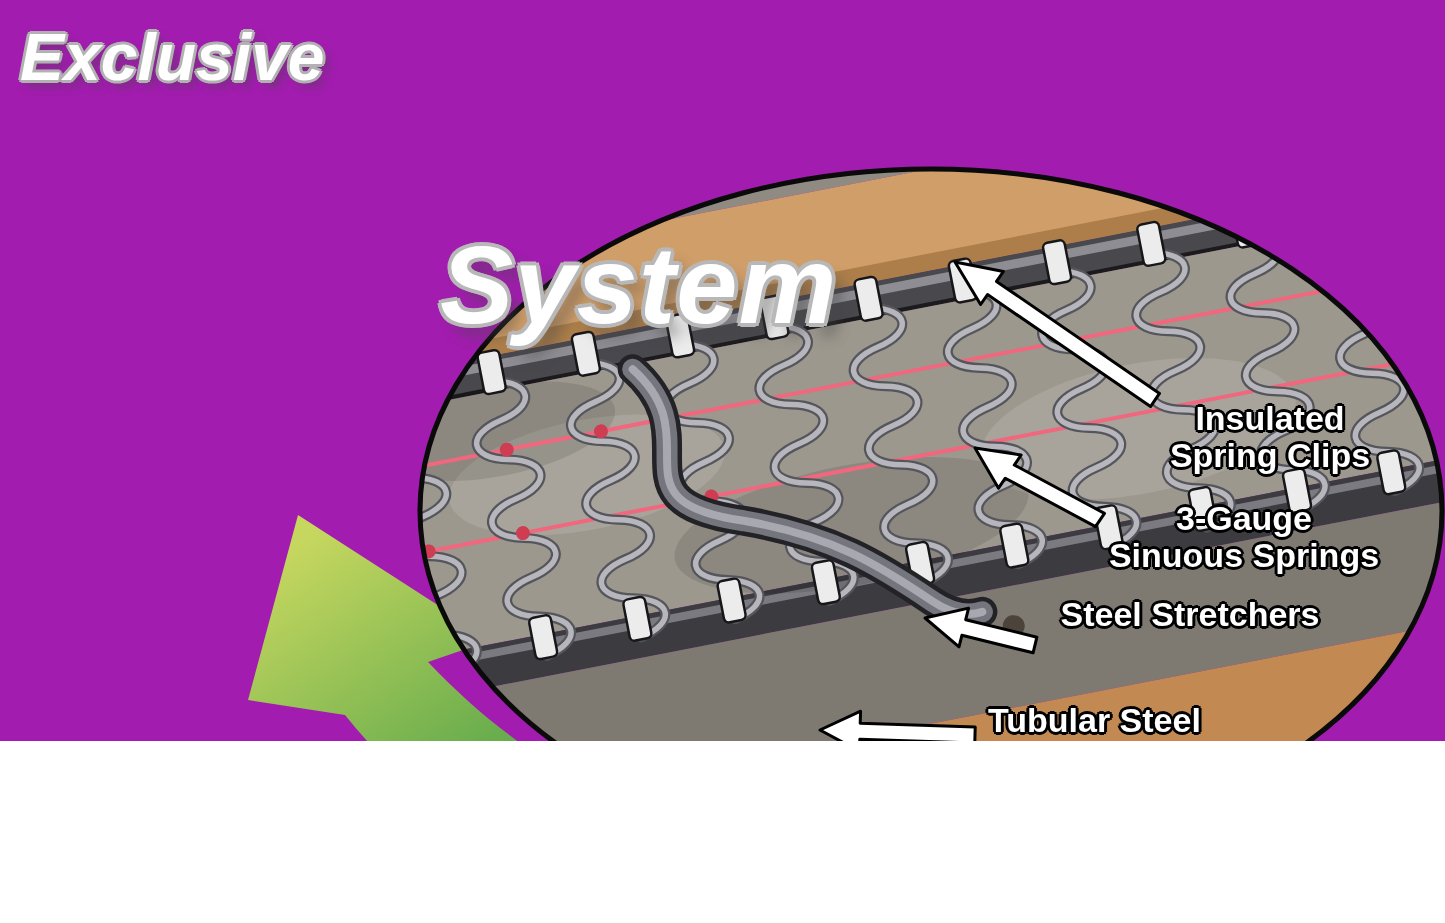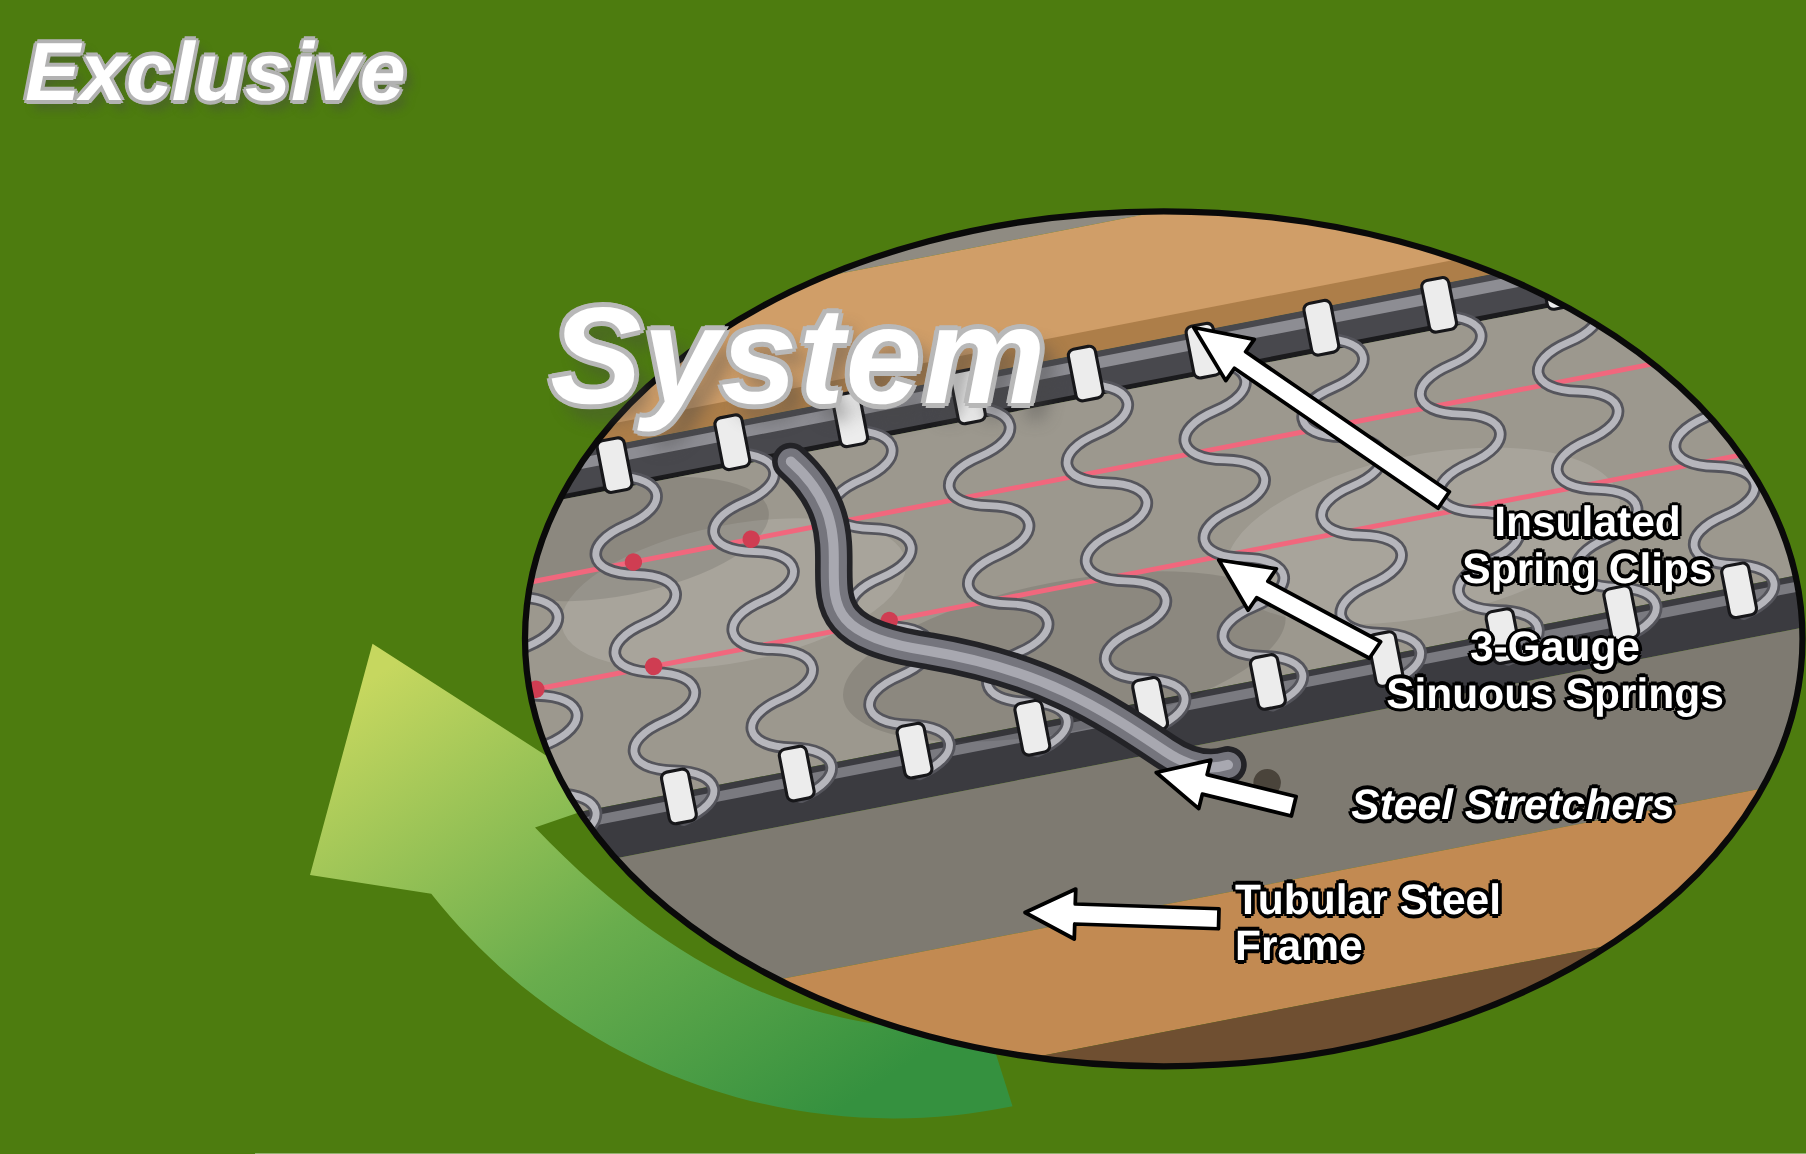--- a/index.html
+++ b/index.html
@@ -1,19 +1,19 @@
 <!DOCTYPE html>
 <html><head>
 <meta charset="utf-8">
 <style>
   html,body{margin:0;padding:0;background:#ffffff;}
   .stage{
     position:relative;
-    width:1445px;height:923px;
-    background:#4d7c0f;
+    width:1445px;height:741px;
+    background:#a21caf;
     overflow:hidden;
     font-family:"Liberation Sans", sans-serif;
   }
   .stage svg.scene{position:absolute;left:0;top:0;z-index:1;}
 
   
   .title-line{
     position:absolute;
     z-index:3;
     font-weight:bold;
@@ -52,21 +52,21 @@
     color:#ffffff;
     white-space:pre-line;
     text-shadow:
       -2px -2px 0 #000, 2px -2px 0 #000,
       -2px 2px 0 #000, 2px 2px 0 #000,
       -3px 0 0 #000, 3px 0 0 #000,
       0 -3px 0 #000, 0 3px 0 #000;
   }
   .lbl-clips{left:1140px;top:400px;width:260px;text-align:center;}
   .lbl-springs{left:1088px;top:500px;width:312px;text-align:center;}
-  .lbl-stretchers{left:1040px;top:626px;width:300px;text-align:right;font-style:italic;}
+  .lbl-stretchers{left:1040px;top:596px;width:300px;text-align:center;}
   .lbl-frame{left:988px;top:702px;width:250px;text-align:left;}
 
   
   .spring-dark{fill:none;stroke:#55555c;stroke-width:10;stroke-linecap:round;}
   .spring-light{fill:none;stroke:#b6b6bc;stroke-width:5.5;stroke-linecap:round;}
   .clip{fill:#ececec;stroke:#17171a;stroke-width:2.5;}
   .wire{stroke:#f1677d;stroke-width:4;}
   .wire-dot{fill:#cf3d52;}
   .mlight{fill:rgba(255,255,255,.12);}
   .mdark{fill:rgba(0,0,0,.10);}

